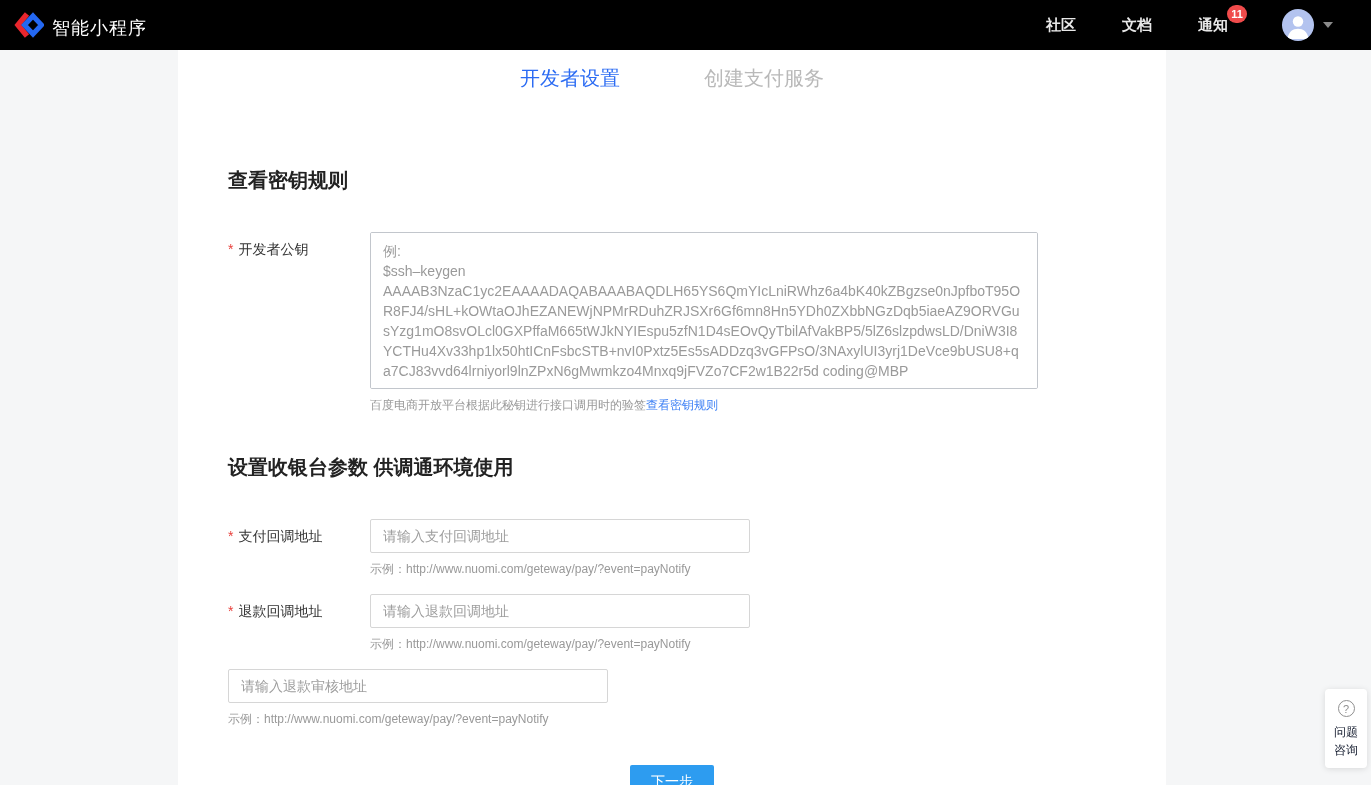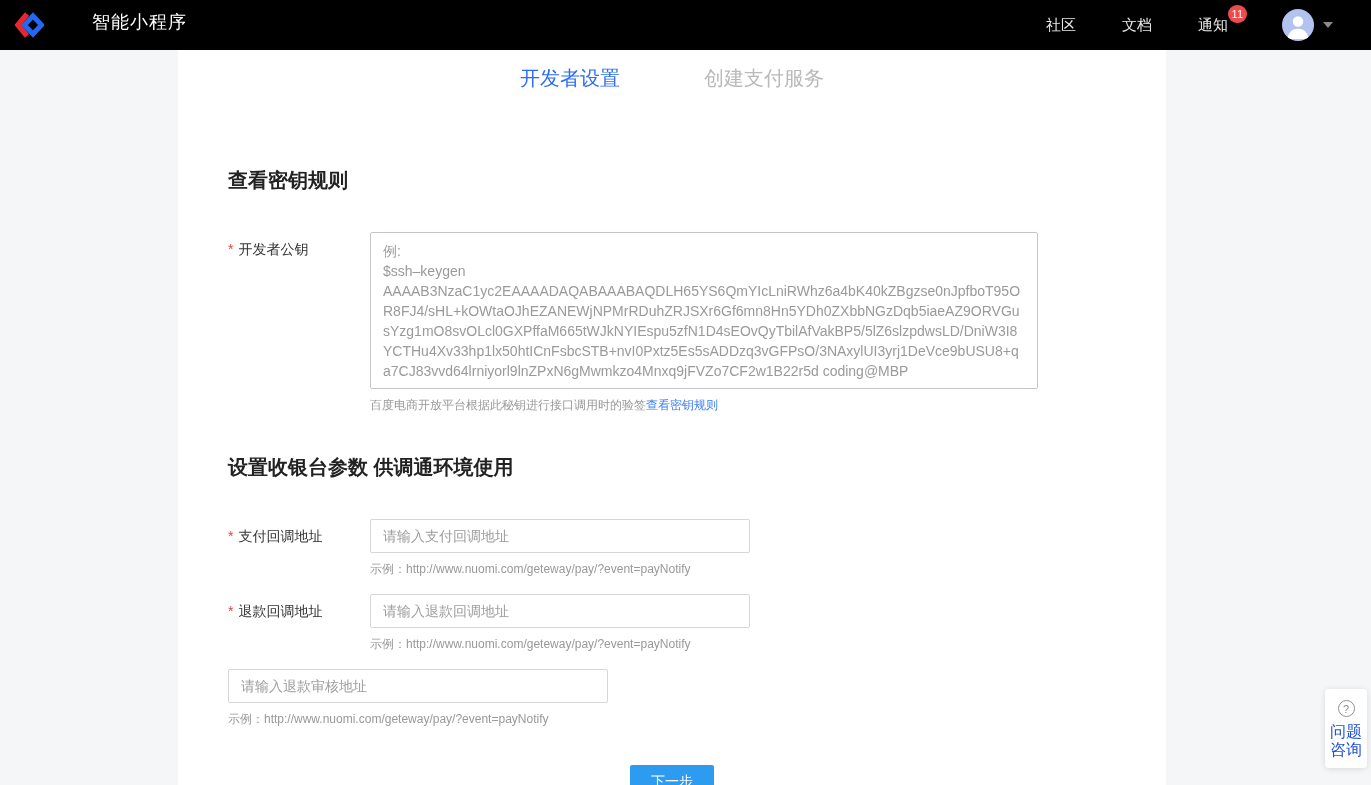--- a/index.html
+++ b/index.html
@@ -9,27 +9,27 @@
     background: #f5f6f7;
     color: #333;
   }
 
   
   .navbar {
     height: 50px; background: #000;
     display: flex; align-items: center; justify-content: space-between;
     padding: 0 38px 0 14px;
   }
-  .brand { display: flex; align-items: flex-start; cursor: pointer; gap: 40px; }
+  .brand { display: flex; align-items: flex-end; cursor: pointer; }
   .brand-logo { width: 30px; height: 30px; margin-right: 8px; display: inline-flex; }
   .brand-name { color: #fff; font-size: 18px; letter-spacing: 1px; }
   .nav-right { display: flex; align-items: center; }
   .nav-link {
     color: #e8e8e8; font-size: 15px; margin-left: 46px;
-    text-decoration: none; position: relative; cursor: pointer;
+    text-decoration: none; position: relative; cursor: pointer; font-weight: bold;
   }
   .badge {
     position: absolute; top: -11px; right: -19px;
     background: #f04b4b; color: #fff; font-size: 11px;
     min-width: 18px; height: 18px; line-height: 18px;
     border-radius: 9px; text-align: center; padding: 0 4px;
   }
   .user-menu { display: flex; align-items: center; margin-left: 54px; cursor: pointer; }
   .avatar {
     width: 32px; height: 32px; border-radius: 50%;
@@ -107,21 +107,21 @@
     background: #fff; border-radius: 4px;
     box-shadow: 0 1px 6px rgba(0,0,0,0.12);
     padding: 10px 0 9px; text-align: center; cursor: pointer;
   }
   .help-icon {
     display: inline-flex; align-items: center; justify-content: center;
     width: 17px; height: 17px; border-radius: 50%;
     border: 1px solid #8f8f8f; color: #8f8f8f;
     font-size: 11px; margin-bottom: 6px;
   }
-  .help-text { font-size: 16px; color: #1d4ed8; line-height: 18px; }
+  .help-text { font-size: 12px; color: #0f172a; line-height: 18px; }
 </style>
 </head>
 <body>
 
 <div class="navbar">
   <div class="brand">
     <span class="brand-logo">
       <svg viewBox="0 0 30 30" width="30" height="30">
         <path d="M13 4 L4 15 L13 26" fill="none" stroke="#e8262d" stroke-width="5.5"></path>
         <path d="M19 6 L27.5 15 L19 24 L10.5 15 Z" fill="none" stroke="#2468f2" stroke-width="5"></path>

